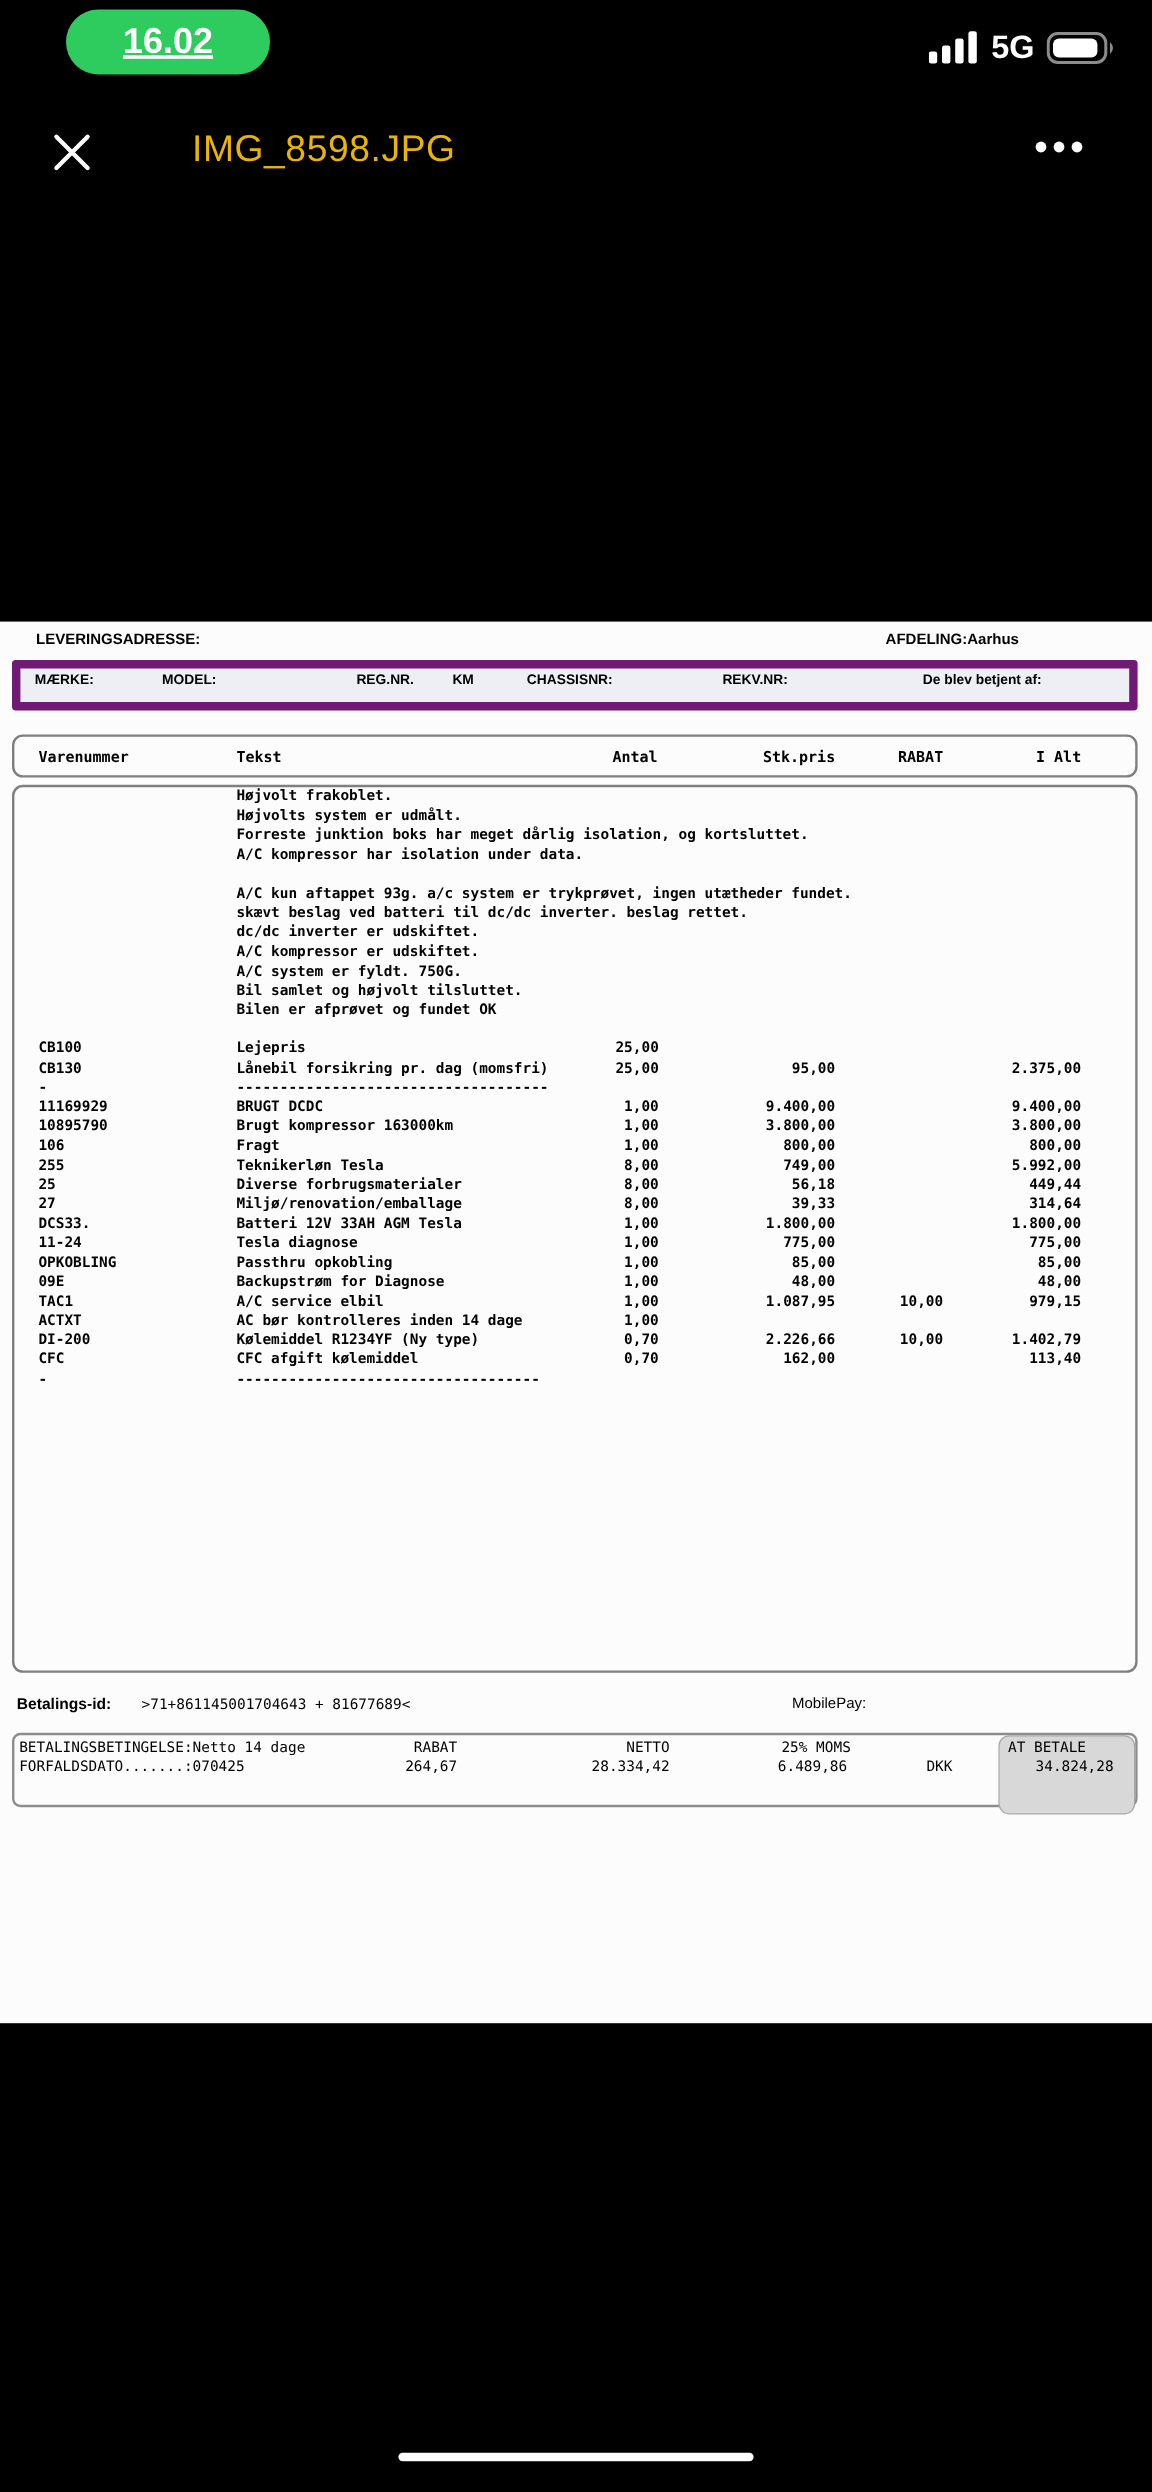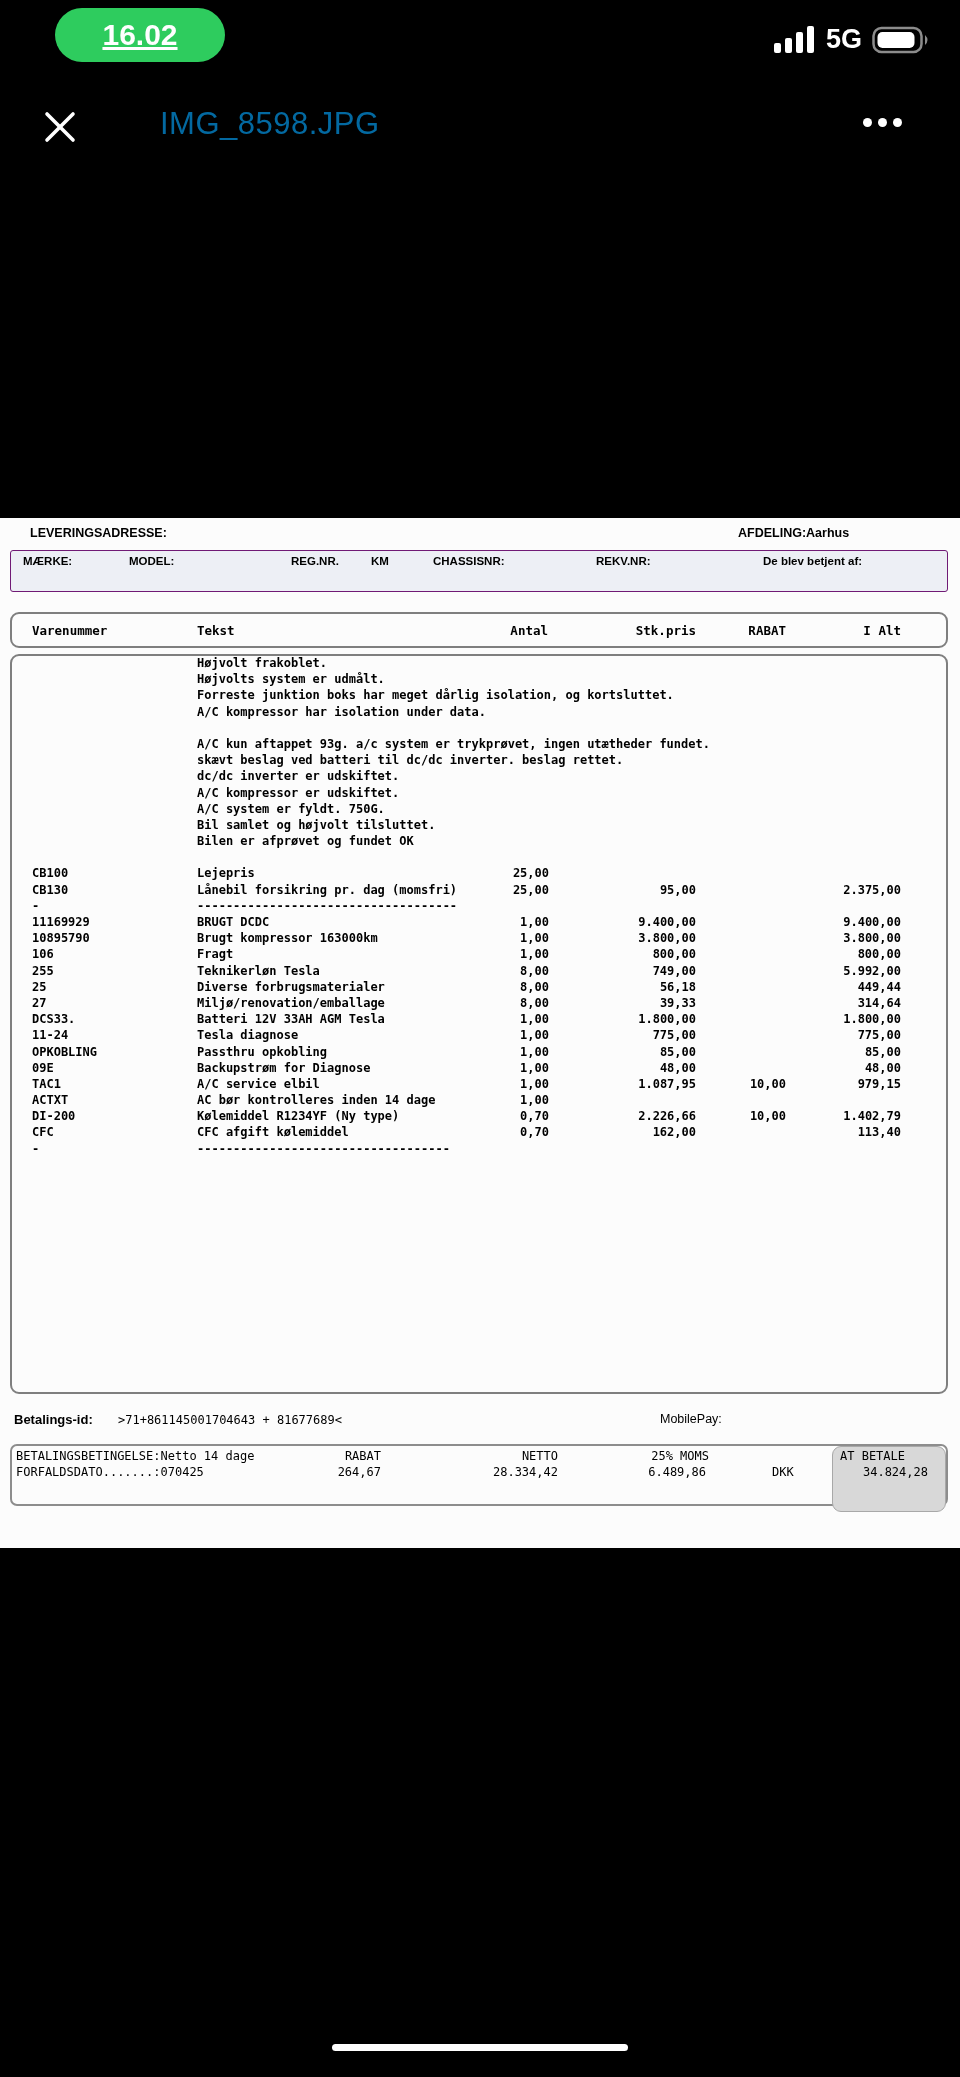--- a/index.html
+++ b/index.html
@@ -9,34 +9,34 @@
 
   
   .time-pill { position:absolute; left:55px; top:8px; width:170px; height:54px;
     background:#2ecc5e; border-radius:27px; display:flex; align-items:center; justify-content:center;
     color:#fff; font:700 30px "Liberation Sans", sans-serif;text-decoration:underline; }
   .status-right { position:absolute; right:28px; top:24px; display:flex; align-items:center; gap:10px; }
   .network-label { color:#fff; font:700 27px "Liberation Sans", sans-serif; }
 
   
   .close-button { position:absolute; left:40px; top:108px; width:40px; height:40px; background:none; border:none; cursor:pointer; }
-  .viewer-title { position:absolute; left:160px; top:106px; color:#0369a1; font:400 31px "Liberation Sans", sans-serif; letter-spacing:0.5px; }
+  .viewer-title { position:absolute; left:160px; top:106px; color:#eab308; font:400 31px "Liberation Sans", sans-serif; letter-spacing:0.5px; }
   .more-button { position:absolute; right:58px; top:118px; background:none; border:none; display:flex; gap:6px; cursor:pointer; }
   .more-button i { width:9px; height:9px; border-radius:50%; background:#fff; display:block; }
 
   
-  .invoice { position:absolute; top:518px; left:0; width:960px; height:1030px; background:#fcfcfc; color:#000; }
+  .invoice { position:absolute; top:518px; left:0; width:960px; height:1168px; background:#fcfcfc; color:#000; }
 
   .addr-row { position:absolute; top:8px; left:0; right:0; height:18px;
     font:700 12.5px "Liberation Sans", sans-serif; }
   .addr-label { position:absolute; left:30px; }
   .addr-dept  { position:absolute; left:738px; }
 
   .veh-box { position:absolute; top:32px; left:10px; width:938px; height:42px;
-    background:#edeff5; border:1px solid #701a75; border-radius:3px; }
+    background:#edeff5; border:7px solid #701a75; border-radius:3px; }
   .veh-row { position:absolute; left:0; right:0; height:16px; }
   .veh-labels { top:4px;  font:700 11.5px "Liberation Sans", sans-serif; }
   .veh-values { top:21px; font:400 12px "DejaVu Sans Mono", monospace; }
   .vc { position:absolute; white-space:pre; }
   .vc1{left:12px} .vc2{left:118px} .vc3{left:280px} .vc4{left:360px} .vc5{left:422px} .vc6{left:585px} .vc7{left:752px}
   .veh-values .vc7 { font-family:"Liberation Sans", sans-serif; }
 
   .col-box { position:absolute; top:94px; left:10px; width:938px; height:36px;
     border:2px solid #7f7f7f; border-radius:9px; font:700 12.5px "DejaVu Sans Mono", monospace; }
   .col-box span { position:absolute; top:9px; white-space:pre; }

